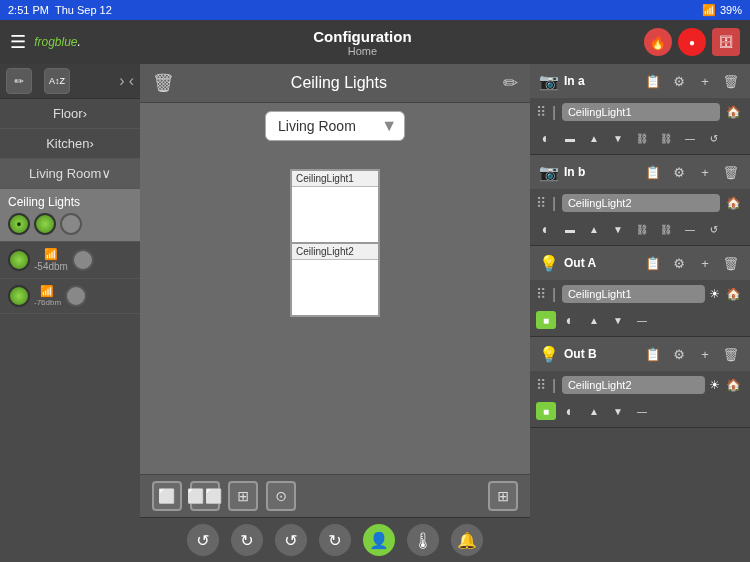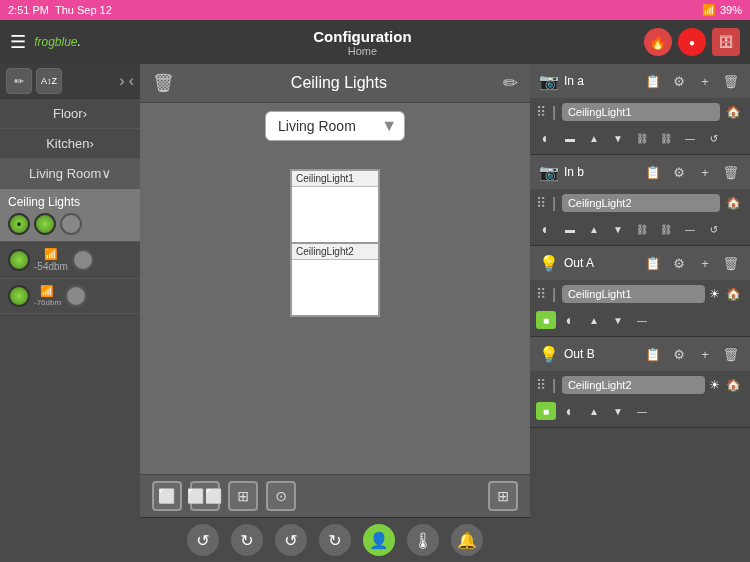--- a/index.html
+++ b/index.html
@@ -1,21 +1,21 @@
 <!DOCTYPE html>
 <html><head>
   <meta charset="utf-8">
   <style>
     * { box-sizing: border-box; margin: 0; padding: 0; }
     body { width: 750px; height: 562px; overflow: hidden; font-family: -apple-system, 'Helvetica Neue', Arial, sans-serif; background: #5a5a5a; }
 
     
     #status-bar {
       height: 20px;
-      background: #ec4899;
+      background: #1d4ed8;
       display: flex;
       align-items: center;
       justify-content: space-between;
       padding: 3px 8px;
       font-size: 11px;
       color: #fff;
     }
     .status-left { display: flex; align-items: center; gap: 6px; }
     .status-right { display: flex; align-items: center; gap: 4px; font-size: 11px; }
 
@@ -245,21 +245,21 @@
     .right-section-header {
       display: flex;
       align-items: center;
       padding: 6px 8px;
       gap: 4px;
       background: #555;
     }
     .right-section-label {
       color: #fff;
       font-size: 12px;
-      font-weight: 400;
+      font-weight: 700;
       flex: 1;
     }
     .right-icon-btn {
       width: 22px; height: 22px;
       display: flex; align-items: center; justify-content: center;
       color: #ccc;
       font-size: 13px;
       cursor: pointer;
     }
 
@@ -348,21 +348,21 @@
     <div class="header-icon-db">🗄</div>
   </div>
 </div>
 
 <div id="main">
 
   <div id="sidebar">
 
     <div class="sidebar-toolbar">
       <div class="sidebar-tool-btn">✏</div>
-      <div class="sidebar-tool-btn" style="font-size:9px;">A↕Z</div>
+      <div class="sidebar-tool-btn" style="font-size:9px;margin-left:8px;">A↕Z</div>
       <span class="sidebar-tool-arrow flex-1" style="text-align:right;">›</span>
       <span class="sidebar-tool-arrow">‹</span>
     </div>
 
     <div class="sidebar-section">
       <span>Floor</span>
       <span>›</span>
     </div>
 
     <div class="sidebar-section">

